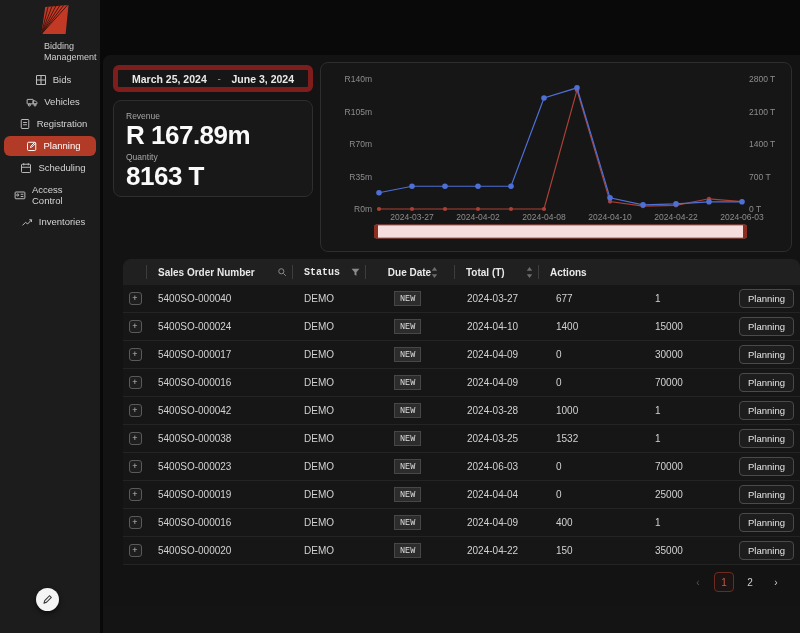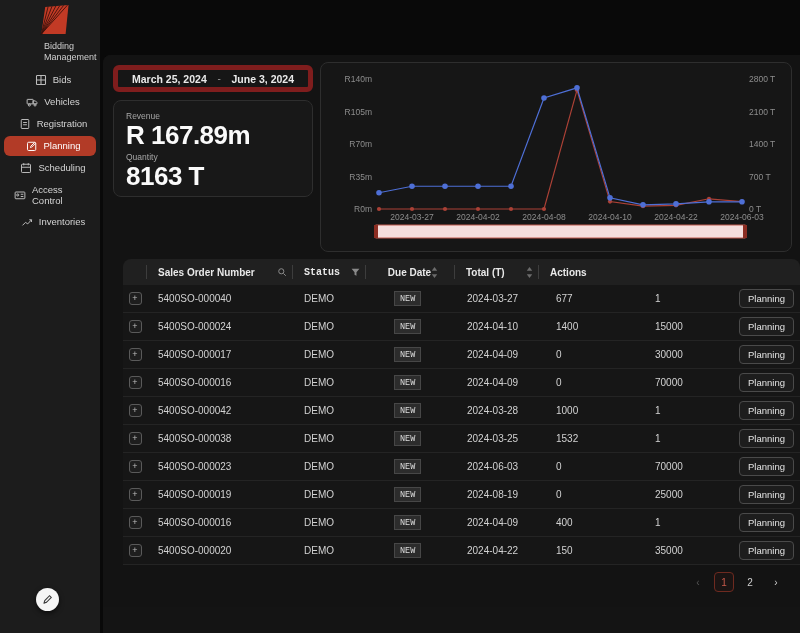--- a/index.html
+++ b/index.html
@@ -361,21 +361,21 @@
     <div class="td c7">70000</div>
     <div class="td c8"><button class="planning-btn">Planning</button></div>
   </div>
           <div class="tr">
     <div class="td c1">
               <div class="expand-btn">+</div>
             </div>
     <div class="td c2">5400SO-000019</div>
     <div class="td c3">DEMO</div>
     <div class="td c4"><span class="badge">NEW</span></div>
-    <div class="td c5">2024-08-19</div>
+    <div class="td c5">2024-04-04</div>
     <div class="td c6">0</div>
     <div class="td c7">25000</div>
     <div class="td c8"><button class="planning-btn">Planning</button></div>
   </div>
           <div class="tr">
     <div class="td c1">
               <div class="expand-btn">+</div>
             </div>
     <div class="td c2">5400SO-000016</div>
     <div class="td c3">DEMO</div>

